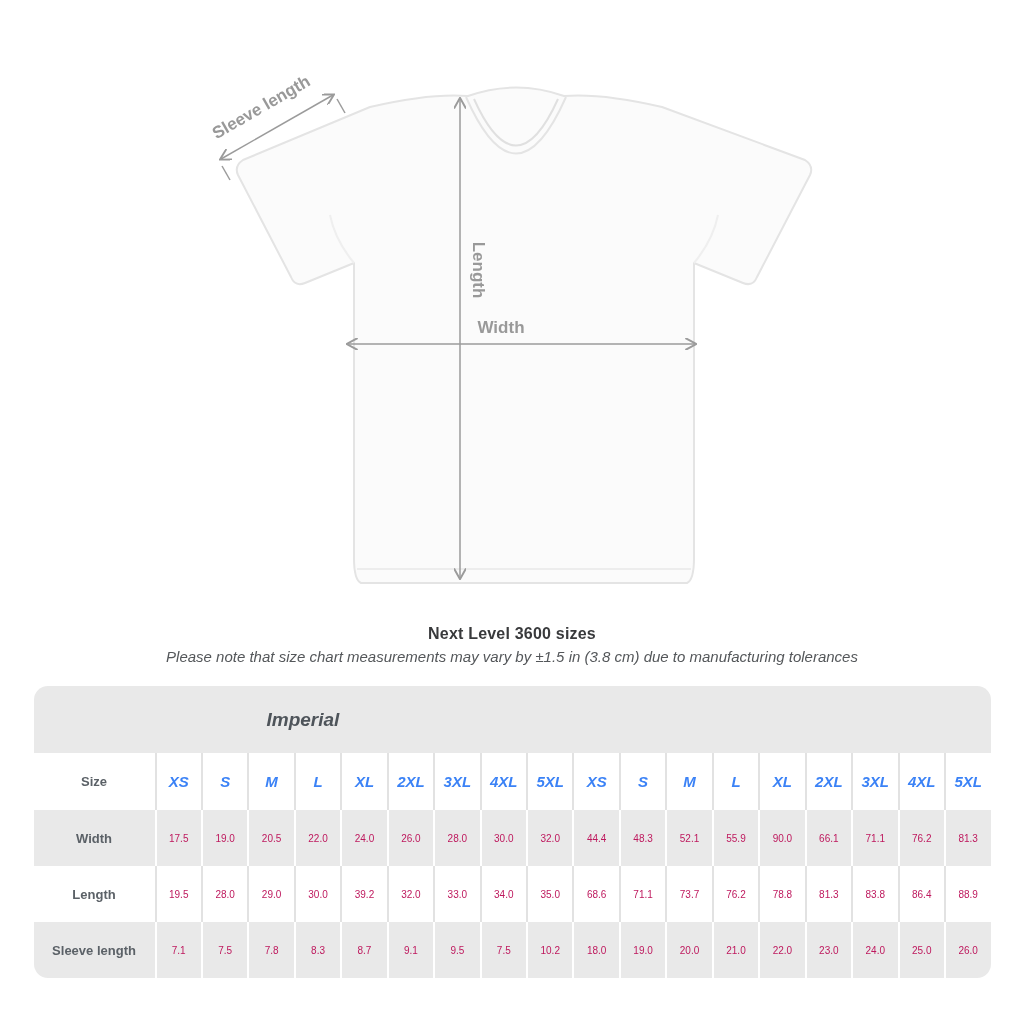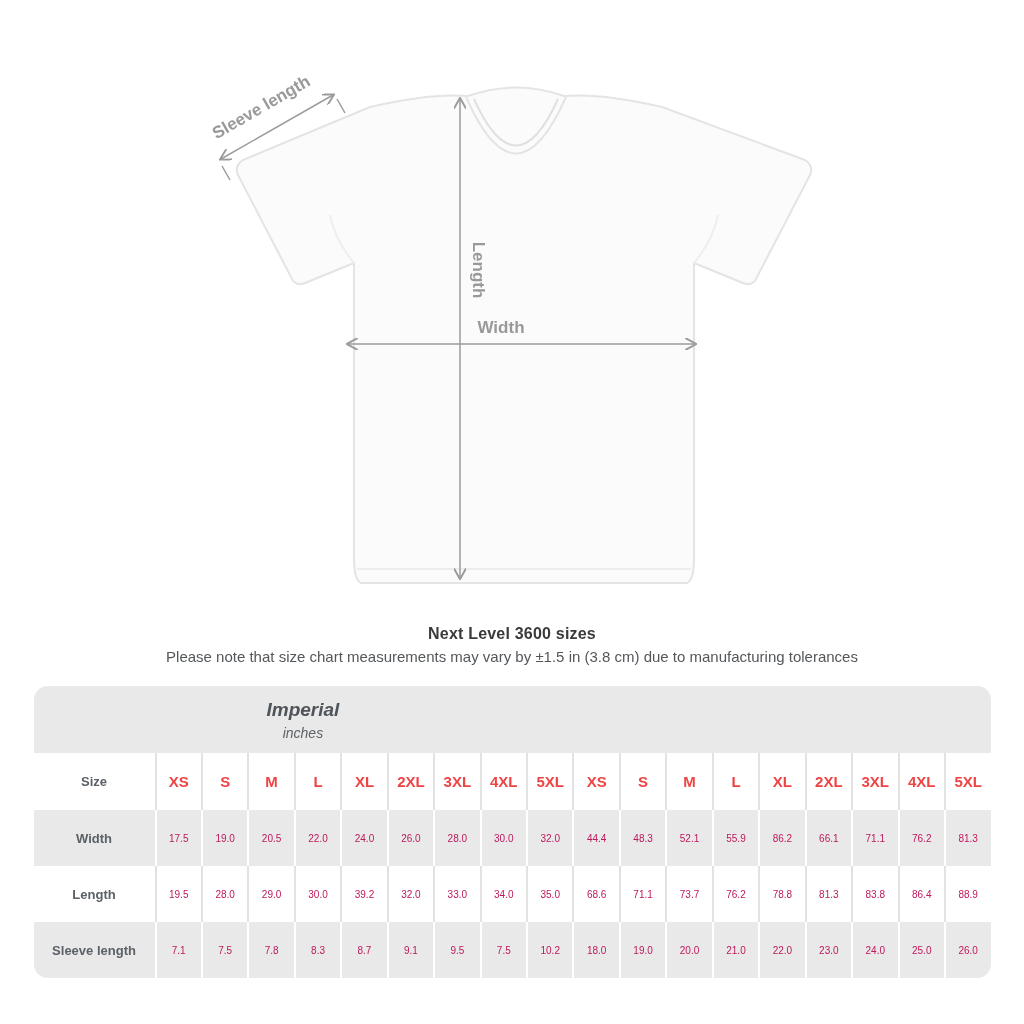--- a/index.html
+++ b/index.html
@@ -10,21 +10,21 @@
     overflow:hidden;
   }
   .figure { position:relative; width:1024px; height:616px; }
   .figure svg { position:absolute; left:0; top:0; }
 
   .title {
     text-align:center; font-size:16px; font-weight:bold; color:#393a3c;
     margin:9px 0 5px 0; letter-spacing:0.2px;
   }
   .subtitle {
-    text-align:center; font-size:15px; color:#54575a;
+    text-align:center; font-size:15px; font-style:italic; color:#54575a;
     margin:0 0 21px 0;
   }
 
   .size-table {
     width:957px; margin:0 auto; border-radius:14px; overflow:hidden;
     background:#ffffff;
   }
   .unit-band { display:flex; background:#e9e9e9; height:67px; align-items:center; }
   .unit-cell { text-align:center; }
   .unit-cell.imperial { width:56.3%; }
@@ -40,21 +40,21 @@
 
   .cell {
     flex:1 1 0; display:flex; align-items:center; justify-content:center;
     border-left:2px solid transparent; min-width:0;
   }
   .cell:first-child { border-left:none; }
   .trow.white .cell:not(:first-child) { border-left-color:#e2e2e2; }
   .trow.gray  .cell:not(:first-child) { border-left-color:#ffffff; }
 
   .cell.label { flex:0 0 121px; font-weight:bold; color:#5b6167; font-size:13px; }
-  .cell.head  { font-weight:bold; color:#ef4444; font-size:15px; }
+  .cell.head  { font-weight:bold; color:#3b82f6; font-size:15px;font-style:italic; }
   .cell.val   { color:#be185d; font-size:10px; }
 </style>
 </head>
 <body>
 
 <div class="figure">
   <svg width="1024" height="616" viewBox="0 0 1024 616">
     <defs>
       <marker id="arr" viewBox="0 0 10 10" refX="8" refY="5" markerWidth="8" markerHeight="8" orient="auto-start-reverse">
         <path d="M0,0 L9,5 L0,10" fill="none" stroke="#9b9b9b" stroke-width="1.6"></path>
@@ -102,21 +102,20 @@
   </svg>
 </div>
 
 <div class="title">Next Level 3600 sizes</div>
 <div class="subtitle">Please note that size chart measurements may vary by ±1.5 in (3.8 cm) due to manufacturing tolerances</div>
 
 <div class="size-table">
   <div class="unit-band">
     <div class="unit-cell imperial">
       <div class="unit-name">Imperial</div>
-      <div class="unit-sub">inches</div>
     </div>
   </div>
   <div id="table-grid">
       <div class="trow header white">
         <div class="cell label">Size</div>
         <div class="cell head">XS</div>
         <div class="cell head">S</div>
         <div class="cell head">M</div>
         <div class="cell head">L</div>
         <div class="cell head">XL</div>
@@ -142,21 +141,21 @@
         <div class="cell val">22.0</div>
         <div class="cell val">24.0</div>
         <div class="cell val">26.0</div>
         <div class="cell val">28.0</div>
         <div class="cell val">30.0</div>
         <div class="cell val">32.0</div>
         <div class="cell val">44.4</div>
         <div class="cell val">48.3</div>
         <div class="cell val">52.1</div>
         <div class="cell val">55.9</div>
-        <div class="cell val">86.2</div>
+        <div class="cell val">90.0</div>
         <div class="cell val">66.1</div>
         <div class="cell val">71.1</div>
         <div class="cell val">76.2</div>
         <div class="cell val">81.3</div>
       </div>
       <div class="trow data white">
         <div class="cell label">Length</div>
         <div class="cell val">19.5</div>
         <div class="cell val">28.0</div>
         <div class="cell val">29.0</div>

